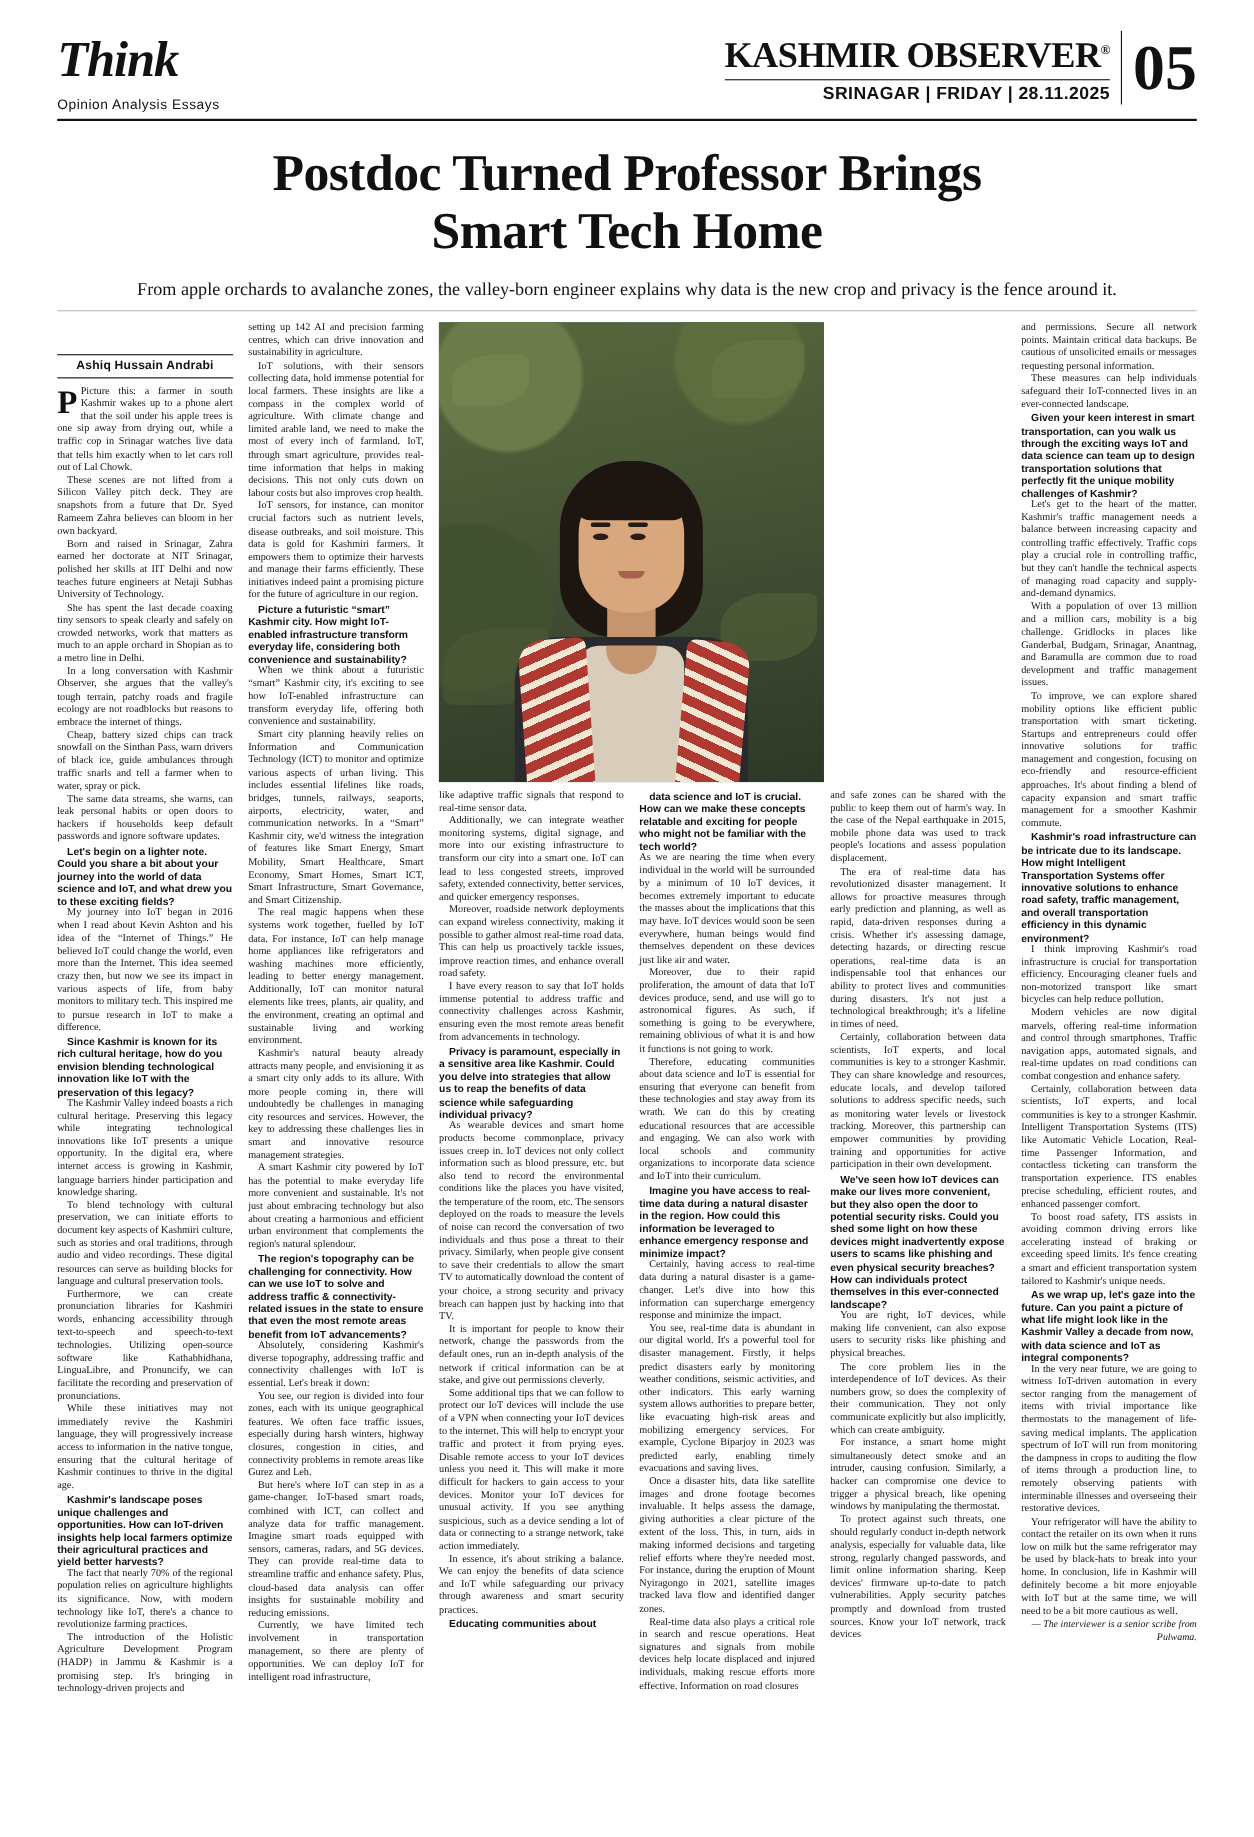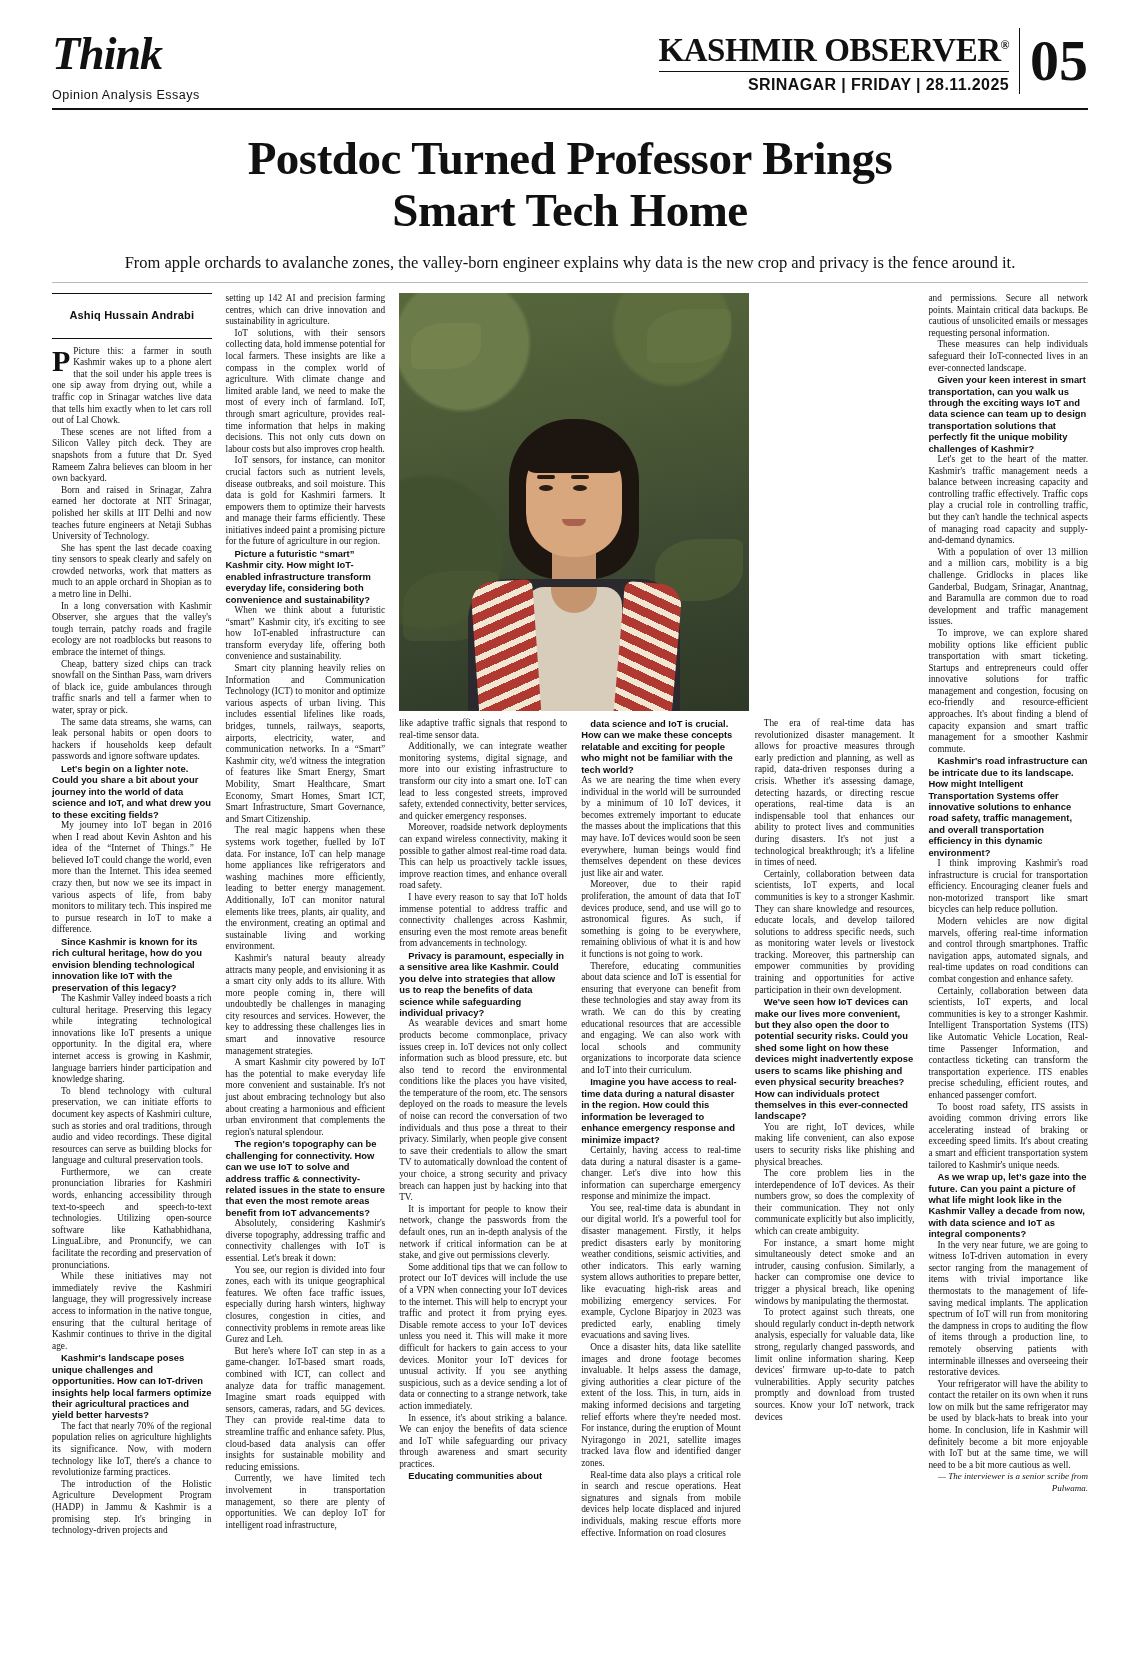--- a/index.html
+++ b/index.html
@@ -21,21 +21,21 @@
   
   .headline{text-align:center;font-family:"Liberation Serif",serif;font-weight:700;font-size:47px;line-height:52px;margin:22px 0 16px 0;letter-spacing:-.5px;}
   .standfirst{text-align:center;font-family:"Liberation Serif",serif;font-size:16.5px;line-height:22px;margin:14px 20px 0 20px;}
   .rule{border-top:1px solid #bbb;margin:8px 0 10px 0;}
 
   
   .cols{display:flex;gap:14px;}
   .col{width:168px;font-size:9.3px;line-height:11.6px;text-align:justify;}
   .col p{margin:0 0 0 0;text-indent:9px;}
   .col p.noind{text-indent:0;}
-  .byline{font-family:"Liberation Sans",sans-serif;font-weight:700;font-size:11px;text-align:center;border-bottom:1px solid #111;border-top:1px solid #111;padding:16px 0;margin-bottom:7px;letter-spacing:.2px;}
+  .byline{font-family:"Liberation Sans",sans-serif;font-weight:700;font-size:11px;text-align:center;border-bottom:1px solid #111;border-top:1px solid #111;padding:4px 0;margin-bottom:7px;letter-spacing:.2px;margin-top:29px;}
   .q{font-family:"Liberation Sans",sans-serif;font-weight:700;font-size:9.4px;line-height:11.4px;text-align:left;margin:6px 0 2px 0;text-indent:0;}
   .dropcap{float:left;font-family:"Liberation Serif",serif;font-size:30px;line-height:25px;font-weight:700;padding:2px 3px 0 0;}
   .endnote{font-style:italic;font-size:9px;text-align:right;margin-top:6px;}
 
   
   .photo{width:350px;height:418px;margin:0 0 7px 0;position:relative;overflow:hidden;background:#2f3a2a;}
   .photo .bg{position:absolute;inset:0;background:
      radial-gradient(circle at 18% 12%, #6c7b4a 0 14%, rgba(0,0,0,0) 15%),
      radial-gradient(circle at 78% 8%, #5d6d3e 0 12%, rgba(0,0,0,0) 13%),
      radial-gradient(circle at 8% 62%, #41502f 0 18%, rgba(0,0,0,0) 19%),
@@ -165,41 +165,42 @@
       <p>Moreover, due to their rapid proliferation, the amount of data that IoT devices produce, send, and use will go to astronomical figures. As such, if something is going to be everywhere, remaining oblivious of what it is and how it functions is not going to work.</p>
       <p>Therefore, educating communities about data science and IoT is essential for ensuring that everyone can benefit from these technologies and stay away from its wrath. We can do this by creating educational resources that are accessible and engaging. We can also work with local schools and community organizations to incorporate data science and IoT into their curriculum.</p>
       <p class="q">Imagine you have access to real-time data during a natural disaster in the region. How could this information be leveraged to enhance emergency response and minimize impact?</p>
       <p>Certainly, having access to real-time data during a natural disaster is a game-changer. Let's dive into how this information can supercharge emergency response and minimize the impact.</p>
       <p>You see, real-time data is abundant in our digital world. It's a powerful tool for disaster management. Firstly, it helps predict disasters early by monitoring weather conditions, seismic activities, and other indicators. This early warning system allows authorities to prepare better, like evacuating high-risk areas and mobilizing emergency services. For example, Cyclone Biparjoy in 2023 was predicted early, enabling timely evacuations and saving lives.</p>
       <p>Once a disaster hits, data like satellite images and drone footage becomes invaluable. It helps assess the damage, giving authorities a clear picture of the extent of the loss. This, in turn, aids in making informed decisions and targeting relief efforts where they're needed most. For instance, during the eruption of Mount Nyiragongo in 2021, satellite images tracked lava flow and identified danger zones.</p>
       <p>Real-time data also plays a critical role in search and rescue operations. Heat signatures and signals from mobile devices help locate displaced and injured individuals, making rescue efforts more effective. Information on road closures</p>
     </div>
 
     <div class="col" style="padding-top:425px;">
+      <p class="noind">and safe zones can be shared with the public to keep them out of harm's way. In the case of the Nepal earthquake in 2015, mobile phone data was used to track people's locations and assess population displacement.</p>
       <p>The era of real-time data has revolutionized disaster management. It allows for proactive measures through early prediction and planning, as well as rapid, data-driven responses during a crisis. Whether it's assessing damage, detecting hazards, or directing rescue operations, real-time data is an indispensable tool that enhances our ability to protect lives and communities during disasters. It's not just a technological breakthrough; it's a lifeline in times of need.</p>
       <p>Certainly, collaboration between data scientists, IoT experts, and local communities is key to a stronger Kashmir. They can share knowledge and resources, educate locals, and develop tailored solutions to address specific needs, such as monitoring water levels or livestock tracking. Moreover, this partnership can empower communities by providing training and opportunities for active participation in their own development.</p>
       <p class="q">We've seen how IoT devices can make our lives more convenient, but they also open the door to potential security risks. Could you shed some light on how these devices might inadvertently expose users to scams like phishing and even physical security breaches? How can individuals protect themselves in this ever-connected landscape?</p>
       <p>You are right, IoT devices, while making life convenient, can also expose users to security risks like phishing and physical breaches.</p>
       <p>The core problem lies in the interdependence of IoT devices. As their numbers grow, so does the complexity of their communication. They not only communicate explicitly but also implicitly, which can create ambiguity.</p>
       <p>For instance, a smart home might simultaneously detect smoke and an intruder, causing confusion. Similarly, a hacker can compromise one device to trigger a physical breach, like opening windows by manipulating the thermostat.</p>
       <p>To protect against such threats, one should regularly conduct in-depth network analysis, especially for valuable data, like strong, regularly changed passwords, and limit online information sharing. Keep devices' firmware up-to-date to patch vulnerabilities. Apply security patches promptly and download from trusted sources. Know your IoT network, track devices</p>
     </div>
 
     <div class="col">
       <p class="noind">and permissions. Secure all network points. Maintain critical data backups. Be cautious of unsolicited emails or messages requesting personal information.</p>
       <p>These measures can help individuals safeguard their IoT-connected lives in an ever-connected landscape.</p>
       <p class="q">Given your keen interest in smart transportation, can you walk us through the exciting ways IoT and data science can team up to design transportation solutions that perfectly fit the unique mobility challenges of Kashmir?</p>
       <p>Let's get to the heart of the matter. Kashmir's traffic management needs a balance between increasing capacity and controlling traffic effectively. Traffic cops play a crucial role in controlling traffic, but they can't handle the technical aspects of managing road capacity and supply-and-demand dynamics.</p>
       <p>With a population of over 13 million and a million cars, mobility is a big challenge. Gridlocks in places like Ganderbal, Budgam, Srinagar, Anantnag, and Baramulla are common due to road development and traffic management issues.</p>
       <p>To improve, we can explore shared mobility options like efficient public transportation with smart ticketing. Startups and entrepreneurs could offer innovative solutions for traffic management and congestion, focusing on eco-friendly and resource-efficient approaches. It's about finding a blend of capacity expansion and smart traffic management for a smoother Kashmir commute.</p>
       <p class="q">Kashmir's road infrastructure can be intricate due to its landscape. How might Intelligent Transportation Systems offer innovative solutions to enhance road safety, traffic management, and overall transportation efficiency in this dynamic environment?</p>
       <p>I think improving Kashmir's road infrastructure is crucial for transportation efficiency. Encouraging cleaner fuels and non-motorized transport like smart bicycles can help reduce pollution.</p>
       <p>Modern vehicles are now digital marvels, offering real-time information and control through smartphones. Traffic navigation apps, automated signals, and real-time updates on road conditions can combat congestion and enhance safety.</p>
       <p>Certainly, collaboration between data scientists, IoT experts, and local communities is key to a stronger Kashmir. Intelligent Transportation Systems (ITS) like Automatic Vehicle Location, Real-time Passenger Information, and contactless ticketing can transform the transportation experience. ITS enables precise scheduling, efficient routes, and enhanced passenger comfort.</p>
-      <p>To boost road safety, ITS assists in avoiding common driving errors like accelerating instead of braking or exceeding speed limits. It's about creating a smart and efficient transportation system tailored to Kashmir's unique needs.</p>
+      <p>To boost road safety, ITS assists in avoiding common driving errors like accelerating instead of braking or exceeding speed limits. It's fence creating a smart and efficient transportation system tailored to Kashmir's unique needs.</p>
       <p class="q">As we wrap up, let's gaze into the future. Can you paint a picture of what life might look like in the Kashmir Valley a decade from now, with data science and IoT as integral components?</p>
       <p>In the very near future, we are going to witness IoT-driven automation in every sector ranging from the management of items with trivial importance like thermostats to the management of life-saving medical implants. The application spectrum of IoT will run from monitoring the dampness in crops to auditing the flow of items through a production line, to remotely observing patients with interminable illnesses and overseeing their restorative devices.</p>
       <p>Your refrigerator will have the ability to contact the retailer on its own when it runs low on milk but the same refrigerator may be used by black-hats to break into your home. In conclusion, life in Kashmir will definitely become a bit more enjoyable with IoT but at the same time, we will need to be a bit more cautious as well.</p>
       <p class="endnote">— The interviewer is a senior scribe from Pulwama.</p>
     </div>
 
   </div>
 </div>
 
 </body></html>

